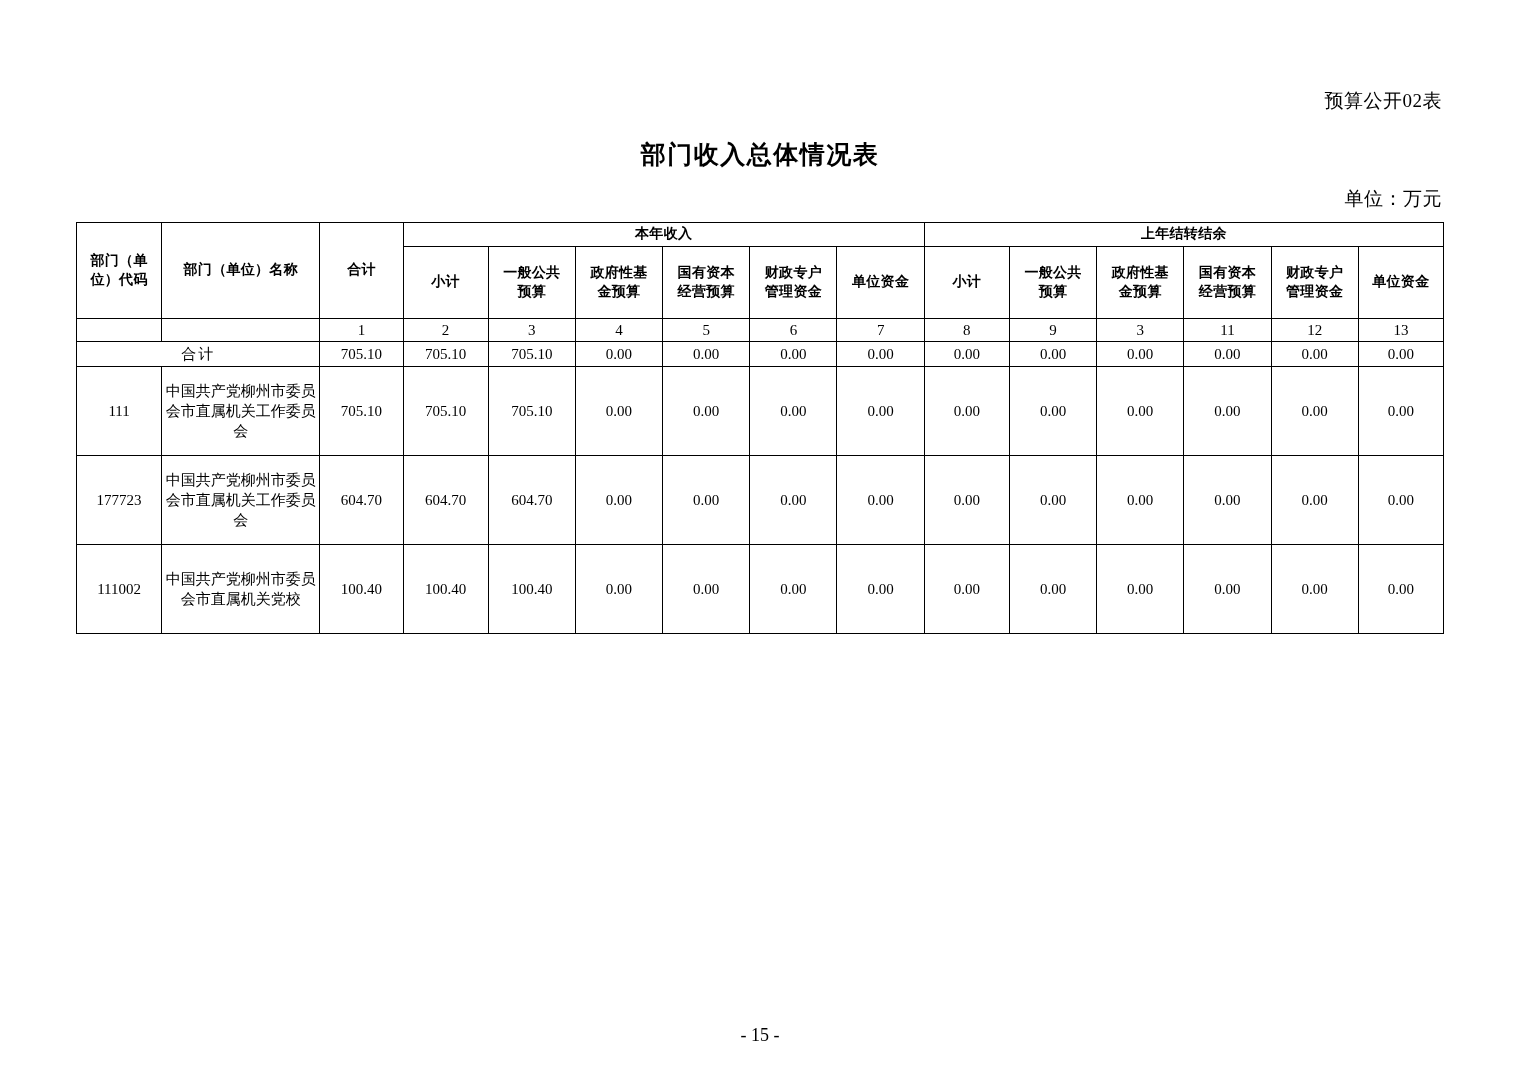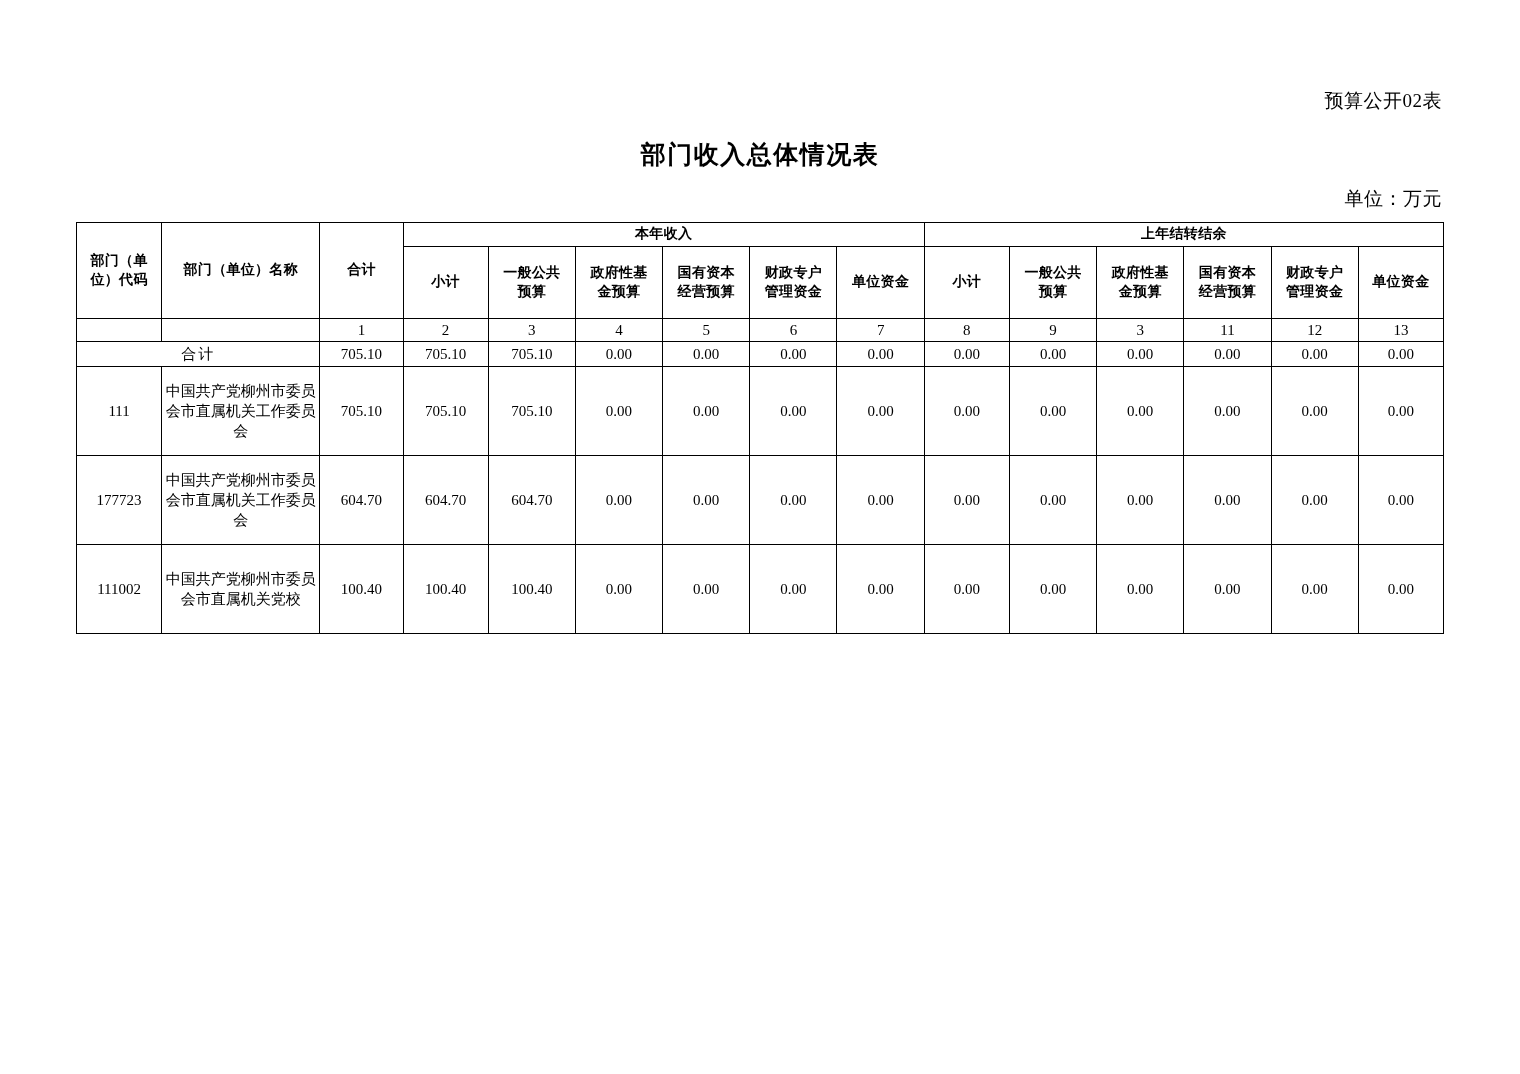--- a/index.html
+++ b/index.html
@@ -293,14 +293,15 @@
         <td class="money">0.00</td>
         <td class="money">0.00</td>
         <td class="money">0.00</td>
         <td class="money">0.00</td>
         <td class="money">0.00</td>
         <td class="money">0.00</td>
       </tr>
     </tbody>
   </table>
 
+  <div class="page-num">- 15 -</div>
 
 </div>
 
 </body></html>

